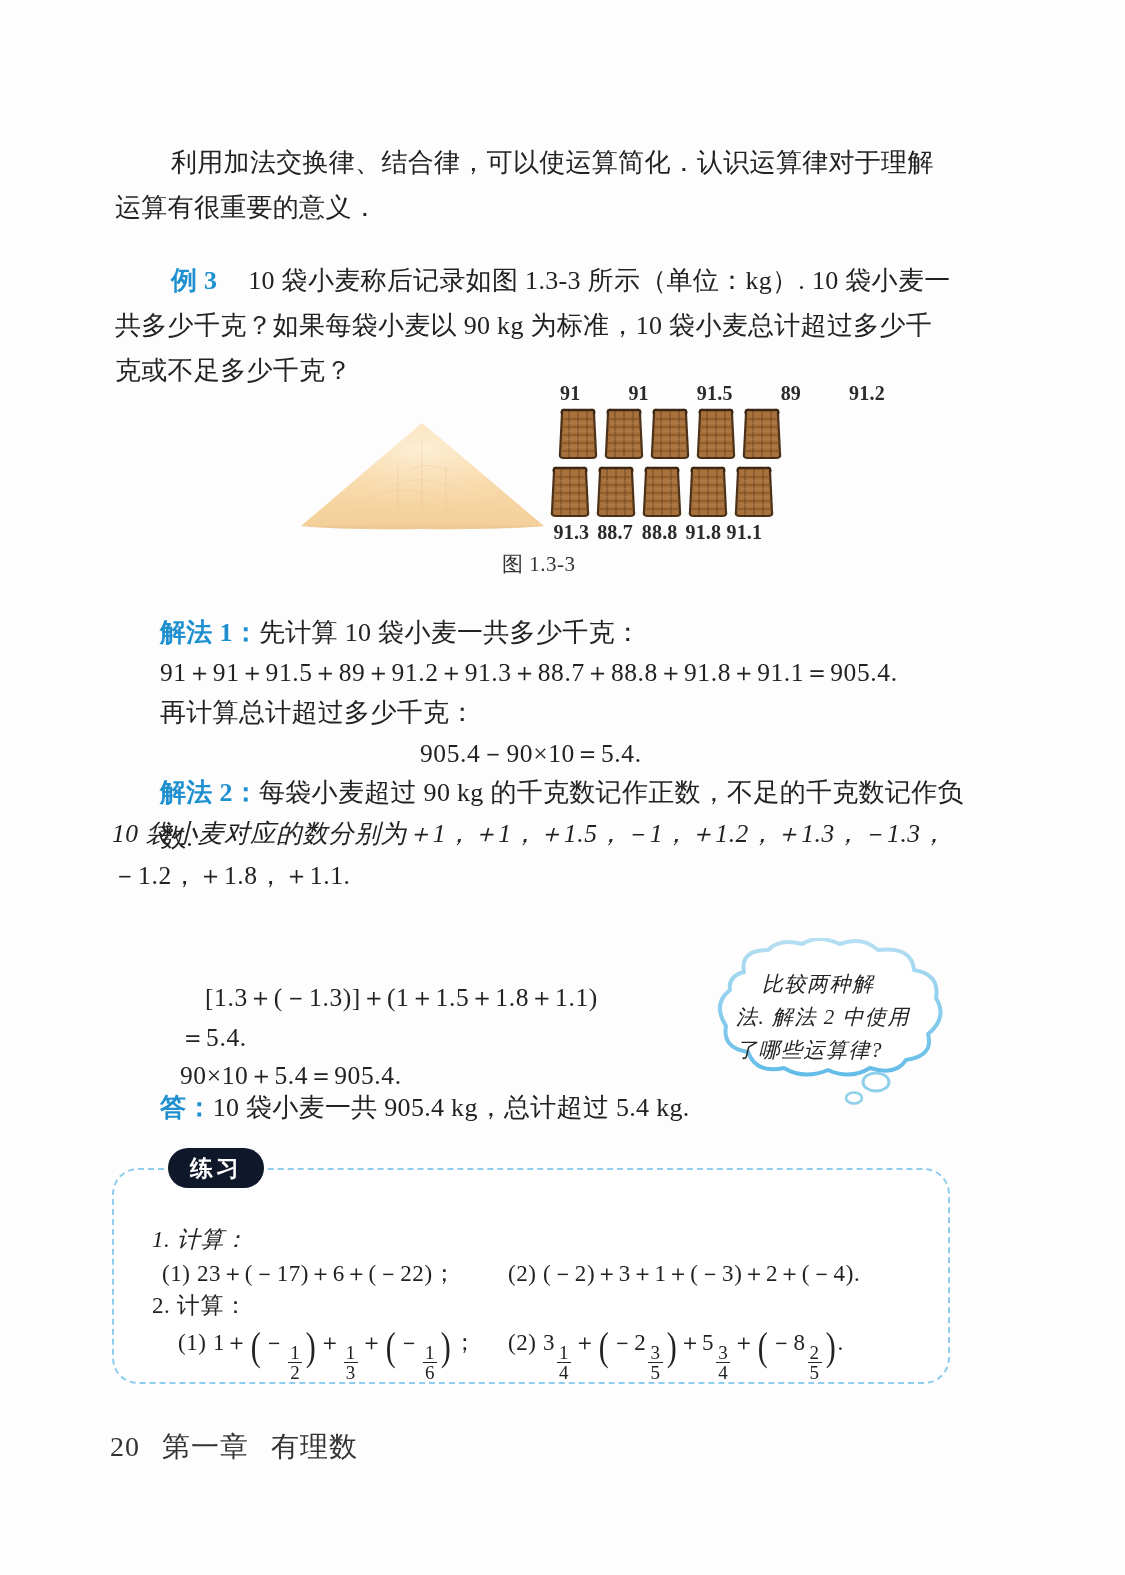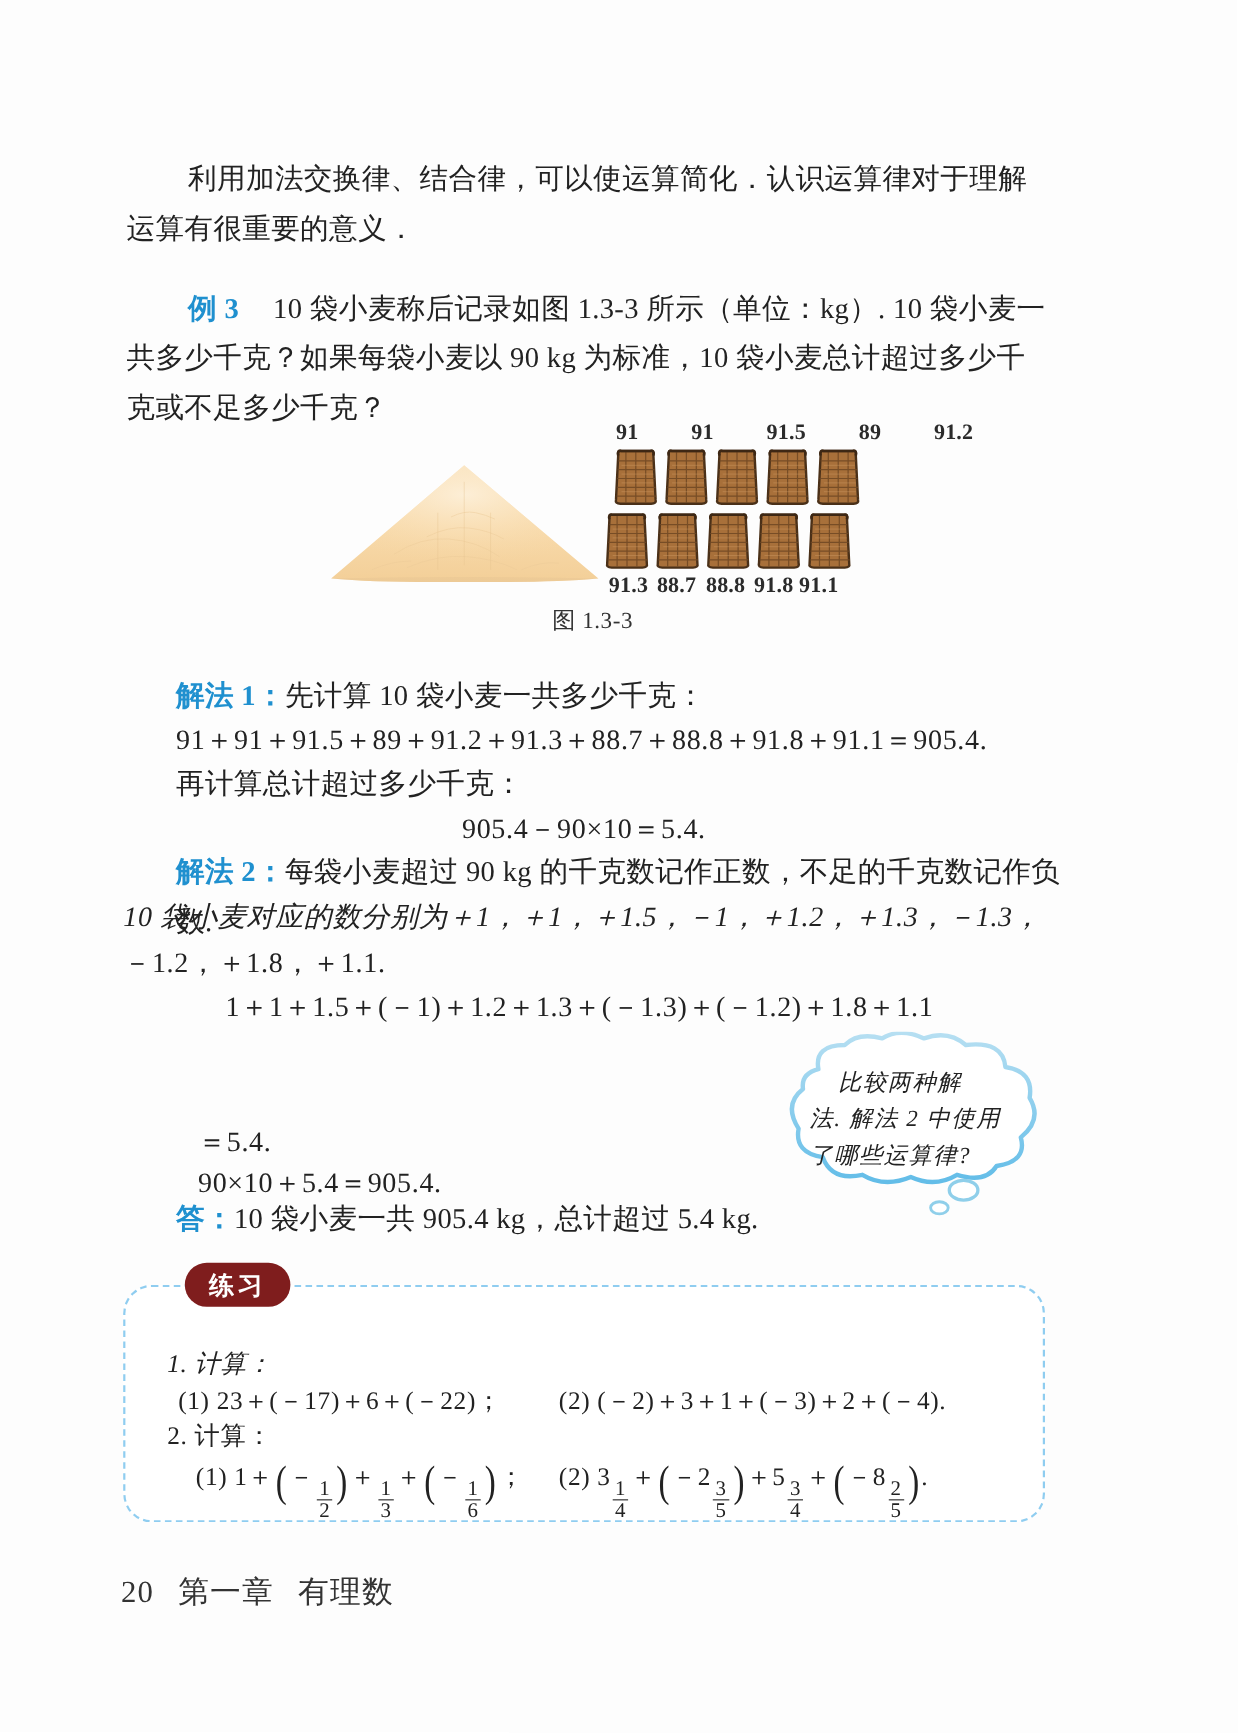--- a/index.html
+++ b/index.html
@@ -131,21 +131,21 @@
     border: 2.5px dashed #8fcdf0;
     border-radius: 26px;
     background: #ffffff;
   }
   #exercise-badge {
     position: absolute;
     left: 168px;
     top: 1148px;
     width: 96px;
     height: 40px;
-    background: #7f1d1d;
+    background: #0f172a;
     border-radius: 20px;
     color: #ffffff;
     font-size: 23px;
     font-weight: bold;
     letter-spacing: 3px;
     display: flex;
     align-items: center;
     justify-content: center;
     font-family: "Liberation Serif", "DejaVu Serif", serif;
   }
@@ -518,21 +518,21 @@
   <div class="mathline" style="left:420px; top:733px;">905.4－90×10＝5.4.</div>
 
   <div class="para" style="left:160px; top:770px; width:810px;">
     <span class="blue-strong">解法 2</span><span class="blue-strong">：</span><span>每袋小麦超过 90 kg 的千克数记作正数，不足的千克数记作负数.</span>
   </div>
 
   <div class="mathline" style="left:112px; top:813px;font-style:italic;">10 袋小麦对应的数分别为＋1，＋1，＋1.5，－1，＋1.2，＋1.3，－1.3，</div>
 
   <div class="mathline" style="left:112px; top:855px;">－1.2，＋1.8，＋1.1.</div>
 
-  <div class="mathline" style="left:205px; top:895px;">1＋1＋1.5＋(－1)＋1.2＋1.3＋(－1.3)＋(－1.2)＋1.8＋1.1</div>
+  <div class="mathline" style="left:205px; top:977px;">[1.3＋(－1.3)]＋(1＋1.5＋1.8＋1.1)</div>
   <div class="mathline" style="left:180px; top:1017px;">＝5.4.</div>
   <div class="mathline" style="left:180px; top:1055px;">90×10＋5.4＝905.4.</div>
 
   <div class="para" style="left:160px; top:1085px; width:800px;">
     <span class="blue-strong">答</span><span class="blue-strong">：</span><span>10 袋小麦一共 905.4 kg，总计超过 5.4 kg.</span>
   </div>
 
   <div id="thought-bubble">
     <svg width="265" height="170" viewBox="0 0 265 170">
       <defs>

